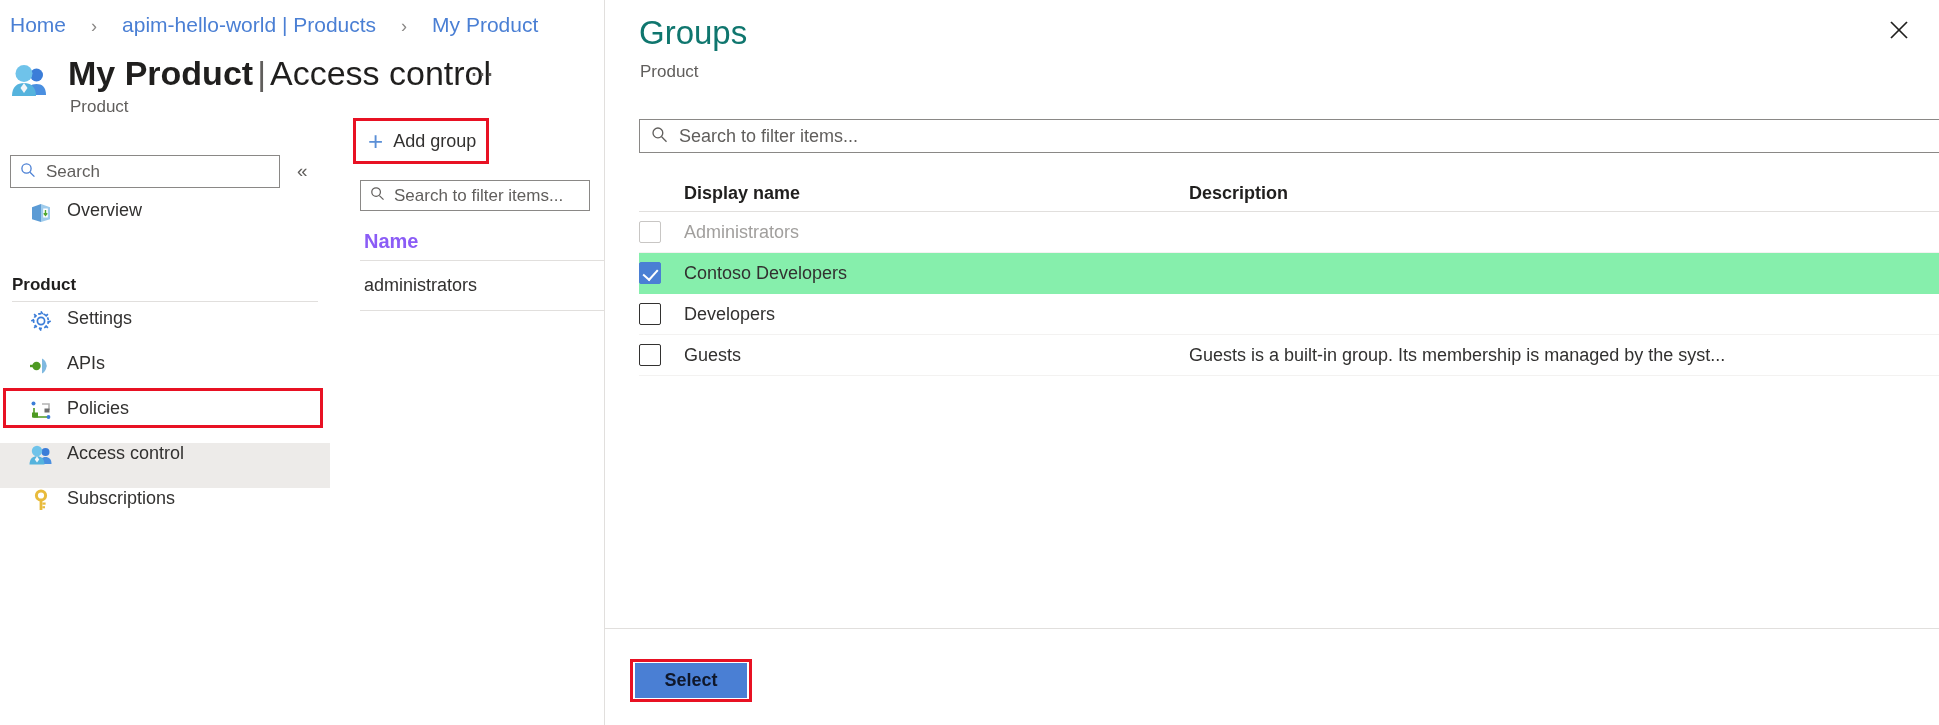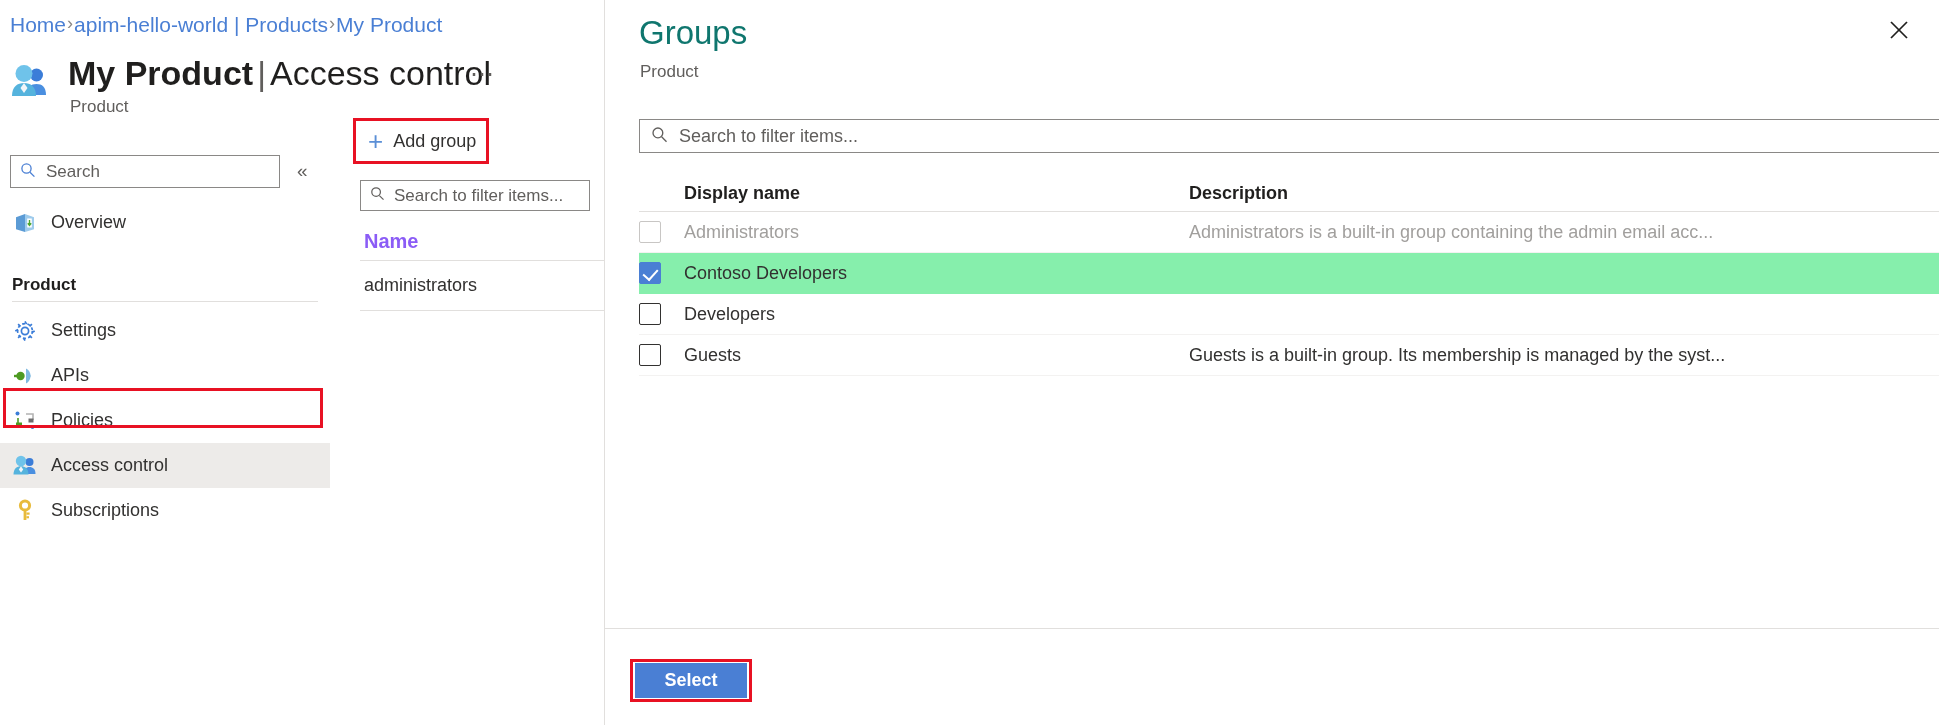--- a/index.html
+++ b/index.html
@@ -11,21 +11,21 @@
     overflow: hidden;
   }
   .screen { position: relative; width: 1939px; height: 725px; background: #fff; }
 
   
   .blade { position: absolute; left: 0; top: 0; width: 604px; height: 725px; background: #fff; }
 
   .breadcrumb {
     position: absolute; left: 10px; top: 13px;
     font-size: 21px; color: #0066cc; white-space: nowrap;
-    display: flex; align-items: flex-start; gap: 1px;
+    display: flex; align-items: flex-end; gap: 25px;
   }
   .breadcrumb .crumb { color: #4a7fd4; cursor: pointer; }
   .breadcrumb .sep { color: #8a8886; font-size: 18px; }
 
   .title-row { position: absolute; left: 10px; top: 52px; display: flex; align-items: flex-start; }
   .title-icon { width: 42px; height: 42px; margin-top: 10px; position: relative; }
   .title-text-wrap { margin-left: 16px; }
   .page-title {
     font-size: 34px; color: #201f1e; font-weight: 400;
     white-space: nowrap; line-height: 1.25;
@@ -53,21 +53,21 @@
     font-family: "Liberation Sans", sans-serif;
   }
   .side-search input::placeholder { color: #605e5c; }
   .collapse-btn {
     position: absolute; left: 297px; top: 160px;
     font-size: 19px; color: #605e5c; cursor: pointer;
   }
 
   .nav { position: absolute; left: 0; top: 200px; width: 330px; }
   .nav-item {
-    height: 45px; display: flex; align-items: center; padding-left: 12px;
+    height: 45px; display: flex; align-items: flex-start; padding-left: 28px;
     cursor: pointer; font-size: 18px; color: #323130;
   }
   .nav-item .nav-ico { width: 26px; height: 26px; margin-right: 13px; flex: none; position: relative; }
   .nav-item.selected { background: #edebe9; }
   .nav-group-label {
     font-size: 17px; font-weight: 700; color: #201f1e;
     padding-left: 12px; margin-top: 16px; margin-bottom: 6px;
   }
   .nav-sep { height: 1px; background: #e1dfdd; margin: 0 12px 6px 12px; }
   .nav-spacer { height: 14px; }
@@ -151,21 +151,21 @@
   .cbx.checked { background: #4a7fd4; border-color: #4a7fd4; }
   .cbx.checked::after {
     content: ""; position: absolute; left: 6px; top: 3px;
     width: 7px; height: 12px; border: solid #fff; border-width: 0 2px 2px 0;
     transform: rotate(42deg);
   }
 
   .footer-hr { position: absolute; left: 604px; top: 628px; width: 1335px; height: 1px; background: #e1dfdd; }
   .select-btn {
     position: absolute; left: 635px; top: 663px;
-    width: 112px; height: 35px; background: #4a7fd4; color: #ffffff;
+    width: 112px; height: 35px; background: #4a7fd4; color: #0f172a;
     font-size: 18px; font-weight: 700; border: 0; cursor: pointer;
     display: flex; align-items: center; justify-content: center;
     font-family: "Liberation Sans", sans-serif;
   }
 
   
   .redbox { position: absolute; border: 3px solid #e81123; pointer-events: none; }
   .rb-addgroup { left: 353px; top: 118px; width: 136px; height: 46px; }
   .rb-access  { left: 3px;   top: 388px; width: 320px; height: 40px; }
   .rb-select  { left: 630px; top: 659px; width: 122px; height: 43px; }
@@ -347,21 +347,20 @@
         <div class="col-check"></div>
         <div class="th col-name">Display name</div>
         <div class="th col-desc">Description</div>
       </div>
 
       <div class="tbl-row disabled">
         <div class="col-check">
           <div class="cbx disabled"></div>
         </div>
         <div class="cell col-name">Administrators</div>
-        <div class="cell col-desc">Administrators is a built-in group containing the admin email acc...</div>
       </div>
 
       <div class="tbl-row sel">
         <div class="col-check">
           <div class="cbx checked"></div>
         </div>
         <div class="cell col-name">Contoso Developers</div>
         <div class="cell col-desc"></div>
       </div>
 

